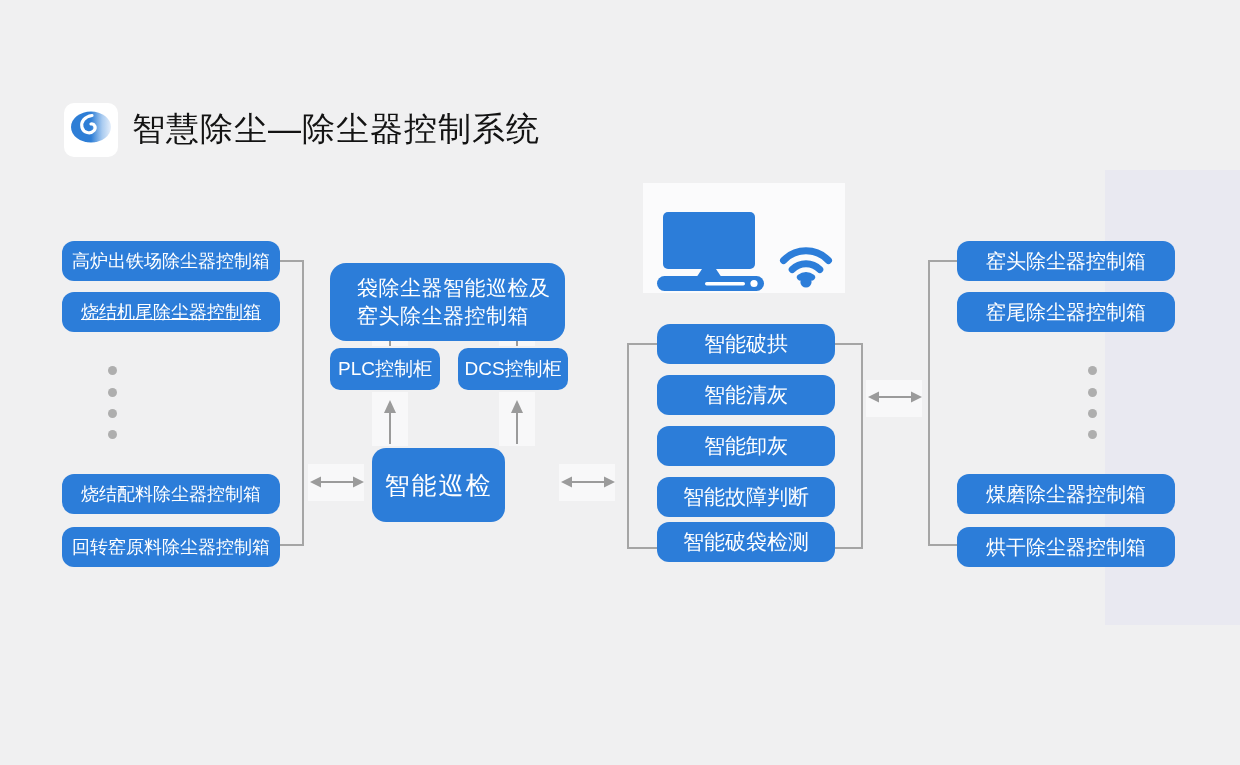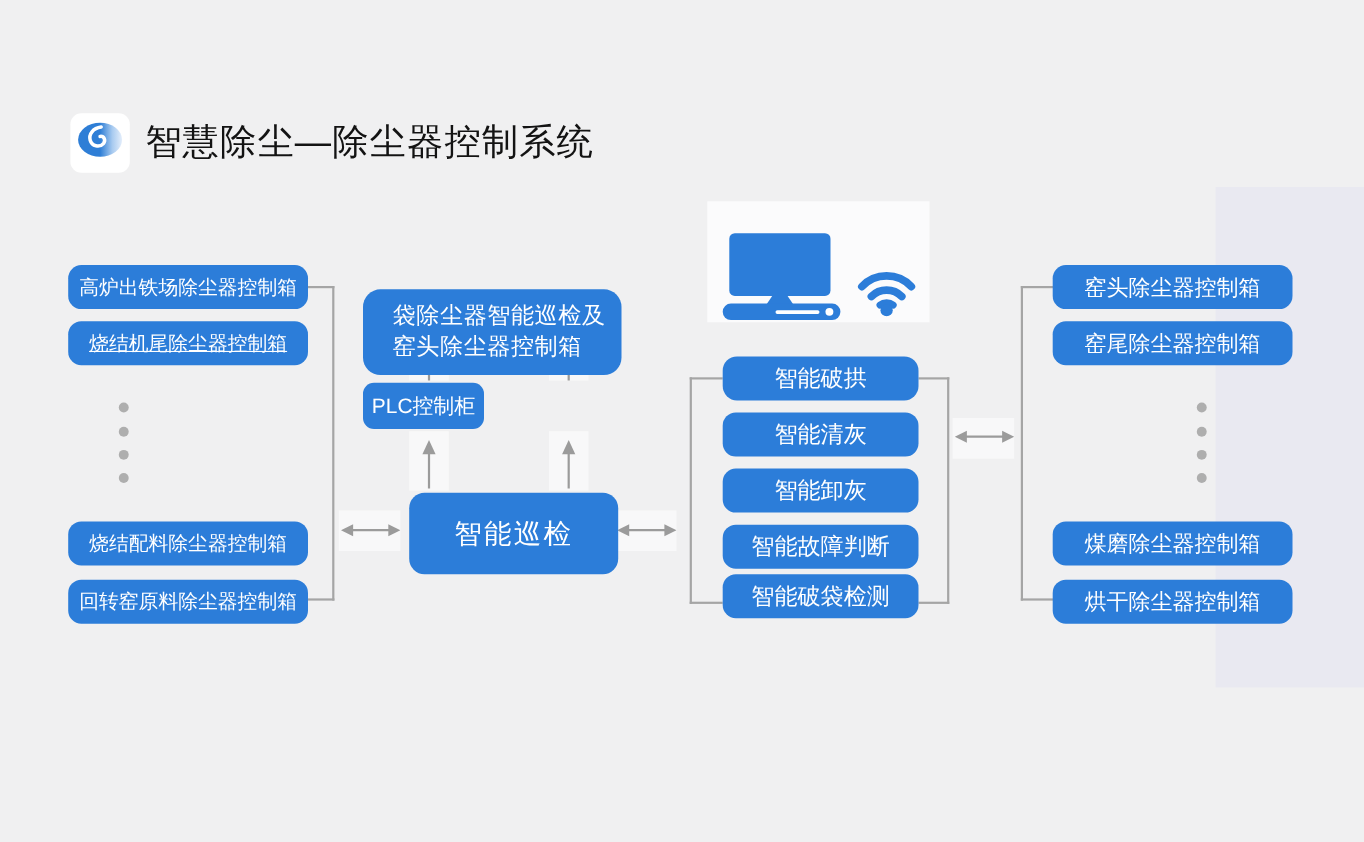--- a/index.html
+++ b/index.html
@@ -7,21 +7,21 @@
   .stage{position:relative;width:1240px;height:765px;background:#f0f0f1;overflow:hidden;}
   .accent-panel{position:absolute;left:1105px;top:170px;width:135px;height:455px;background:#e9e9f1;}
   .logo-card{position:absolute;left:64px;top:103px;width:54px;height:54px;background:#ffffff;border-radius:10px;display:flex;align-items:center;justify-content:center;}
   .page-title{position:absolute;left:132px;top:106px;height:46px;line-height:46px;font-size:33px;font-weight:400;color:#131313;letter-spacing:1px;}
   .bluebox{position:absolute;background:#2c7dd9;color:#ffffff;border-radius:12px;display:flex;align-items:center;justify-content:center;font-weight:500;text-align:center;}
   .side-box{width:218px;height:40px;font-size:18px;}
   .side-box.right{font-size:20px;}
   .fn-box{left:657px;width:178px;height:40px;font-size:21px;}
   .mgmt-box{left:330px;top:217px;width:235px;height:78px;border-radius:16px;flex-direction:column;align-items:flex-start;justify-content:center;padding-left:27px;box-sizing:border-box;font-size:21px;line-height:28px;letter-spacing:0.5px;text-align:left;margin-top:46px;}
   .cab-box{top:348px;width:110px;height:42px;border-radius:10px;font-size:19px;}
-  .patrol-box{left:372px;top:448px;width:190px;height:74px;border-radius:14px;font-size:25px;letter-spacing:2px;}
+  .patrol-box{left:372px;top:448px;width:133px;height:74px;border-radius:14px;font-size:25px;letter-spacing:2px;}
   .bracket{position:absolute;border:2px solid #a5a5a5;box-sizing:border-box;}
   .bracket.no-left{border-left:none;}
   .bracket.no-right{border-right:none;}
   .dot{position:absolute;width:9px;height:9px;border-radius:50%;background:#aeaeae;}
   .patch{position:absolute;background:rgba(255,255,255,0.55);}
   .arrow{position:absolute;}
   .pc-panel{position:absolute;left:643px;top:183px;width:202px;height:110px;background:#fbfbfc;}
 </style>
 </head>
 <body>
@@ -113,20 +113,21 @@
         <line x1="9" y1="44" x2="9" y2="10" stroke="#9b9b9b" stroke-width="2"></line>
         <polygon points="9,0 3,13 15,13" fill="#9b9b9b"></polygon>
       </svg>
   </div>
 
   <div class="bluebox mgmt-box">
     <span>袋除尘器智能巡检及</span>
     <span>窑头除尘器控制箱</span>
   </div>
   <div class="bluebox cab-box" style="left:330px;">PLC控制柜</div>
+  <div class="bluebox cab-box" style="left:458px;">DCS控制柜</div>
   <div class="bluebox patrol-box">智能巡检</div>
 
   <div class="pc-panel">
     <span style="position:absolute;left:0;top:0;">
       <svg width="130" height="110" viewBox="0 0 130 110">
         <rect x="20" y="29" width="92" height="57" rx="5" fill="#2c7dd9"></rect>
         <polygon points="59,86 73,86 79,95 53,95" fill="#2c7dd9"></polygon>
         <rect x="14" y="93" width="107" height="15" rx="7.5" fill="#2c7dd9"></rect>
         <rect x="62" y="99" width="40" height="3.4" rx="1.7" fill="#ffffff"></rect>
         <circle cx="111" cy="100.5" r="3.6" fill="#ffffff"></circle>

